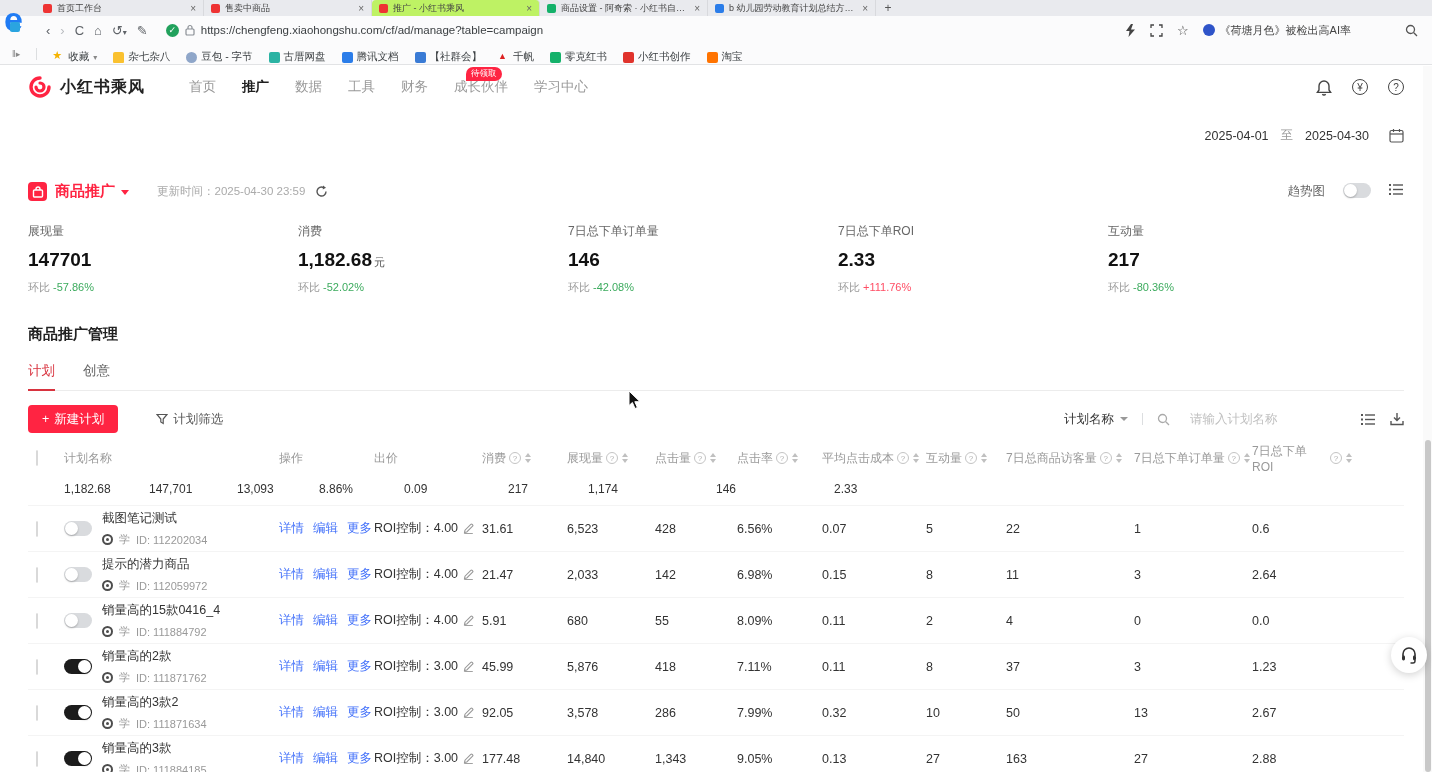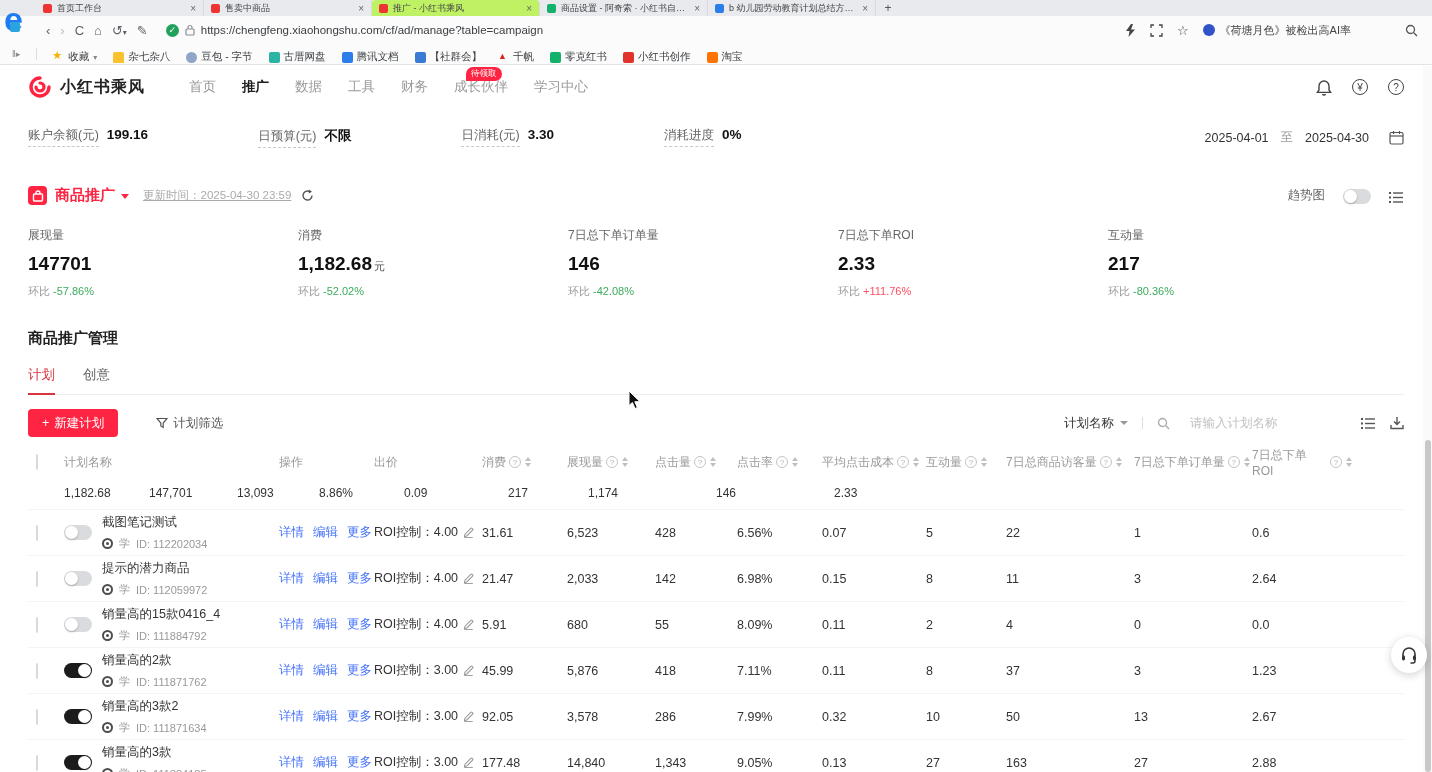--- a/index.html
+++ b/index.html
@@ -58,23 +58,23 @@
   .acct-value { color:#111; font-size:13.5px; font-weight:bold; }
   .date-range { margin-left:auto; display:flex; align-items:center; gap:12px; color:#333; font-size:12.5px; }
   .date-sep { color:#999; }
 
   
   .overview { padding:22px 28px 0 28px; }
   .ov-head { display:flex; align-items:center; }
   .bag-ic { width:19px; height:19px; background:#ff2442; border-radius:4px; display:flex; align-items:center; justify-content:center; margin-right:8px; }
   .ov-title { color:#ff2442; font-size:15px; font-weight:bold; }
   .ov-caret { width:0; height:0; border-left:4px solid transparent; border-right:4px solid transparent; border-top:5px solid #ff2442; margin:2px 0 0 6px; }
-  .ov-updated { color:#aaa; font-size:11.5px; margin-left:14px;text-decoration:underline; }
+  .ov-updated { color:#aaa; font-size:11.5px; margin-left:28px; }
   .refresh-ic { margin-left:10px; color:#666; }
-  .ov-right { margin-left:auto; display:flex; align-items:flex-end; gap:18px; color:#666; font-size:12.5px; }
+  .ov-right { margin-left:auto; display:flex; align-items:flex-start; gap:18px; color:#666; font-size:12.5px; }
   .toggle { width:28px; height:15px; border-radius:8px; background:#d9dbde; position:relative; flex:none; }
   .toggle::after { content:""; position:absolute; width:13px; height:13px; border-radius:50%; background:#fff; top:1px; left:1px; box-shadow:0 1px 2px rgba(0,0,0,.25); }
   .toggle.on { background:#1c1c1c; } .toggle.on::after { left:14px; }
   .metrics { display:flex; margin-top:22px; }
   .metric { width:270px; }
   .metric-label { color:#666; font-size:12px; }
   .metric-value { color:#111; font-size:19px; font-weight:bold; margin-top:9px; }
   .metric-unit { font-size:11px; font-weight:normal; color:#555; margin-left:2px; }
   .metric-delta { margin-top:9px; font-size:11px; color:#999; }
   .metric-delta .pct { margin-left:3px; }
@@ -321,42 +321,20 @@
     <svg width="16" height="17" viewBox="0 0 16 17">
         <path d="M8 2a5 5 0 0 0-5 5v4l-1.6 2.4h13.2L13 11V7a5 5 0 0 0-5-5z" fill="none" stroke="#444" stroke-width="1.4"></path>
         <path d="M6.5 15a1.6 1.6 0 0 0 3 0" fill="none" stroke="#444" stroke-width="1.4"></path>
       </svg>
     <span class="ring-ic">¥</span>
     <span class="ring-ic">?</span>
   </div>
 </div>
 
 <div class="account-bar">
-  <div style="display:flex">
-
-      <div class="acct-item">
-        <span class="acct-label">账户余额(元)</span>
-        <span class="acct-value">199.16</span>
-      </div>
-
-      <div class="acct-item">
-        <span class="acct-label">日预算(元)</span>
-        <span class="acct-value">不限</span>
-      </div>
-
-      <div class="acct-item">
-        <span class="acct-label">日消耗(元)</span>
-        <span class="acct-value">3.30</span>
-      </div>
-
-      <div class="acct-item">
-        <span class="acct-label">消耗进度</span>
-        <span class="acct-value">0%</span>
-      </div>
-    </div>
   <div class="date-range">
     <span>2025-04-01</span>
     <span class="date-sep">至</span>
     <span>2025-04-30</span>
     <svg width="15" height="15" viewBox="0 0 15 15" style="margin-left:8px">
         <rect x="1" y="2.5" width="13" height="11.5" rx="1.5" fill="none" stroke="#555" stroke-width="1.2"></rect>
         <line x1="1" y1="6" x2="14" y2="6" stroke="#555" stroke-width="1.2"></line>
         <line x1="4.5" y1="1" x2="4.5" y2="4" stroke="#555" stroke-width="1.2"></line>
         <line x1="10.5" y1="1" x2="10.5" y2="4" stroke="#555" stroke-width="1.2"></line>
       </svg>

